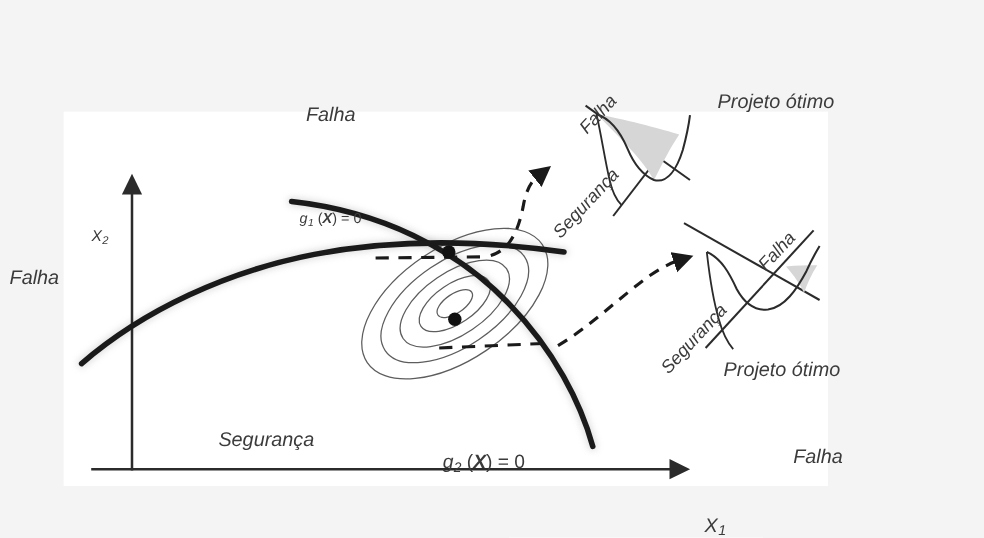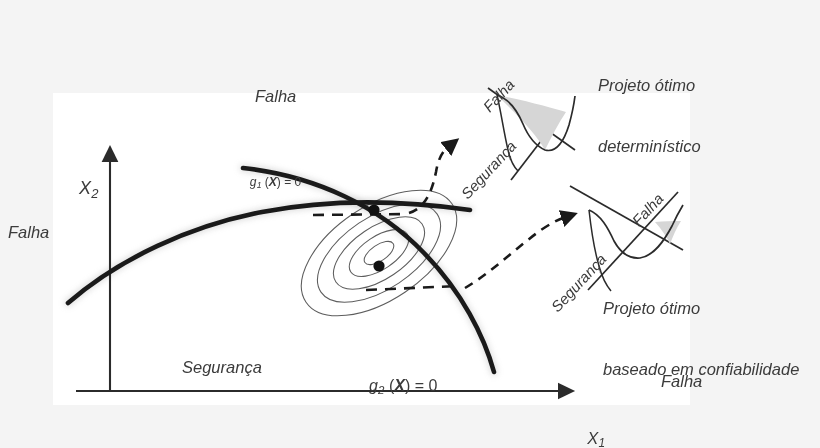--- a/index.html
+++ b/index.html
@@ -20,21 +20,21 @@
     white-space:pre;
     line-height:1.22;
     -webkit-font-smoothing:antialiased;
   }
   #falha-top{left:255px;top:86px;font-size:16.5px;}
   #falha-left{left:8px;top:222px;font-size:16.5px;}
   #falha-bottom-right{left:661px;top:371px;font-size:16.5px;}
   #seguranca-main{left:182px;top:357px;font-size:16.5px;}
   #g1-label{left:243px;top:160px;font-size:12px;}
   #g2-label{left:360px;top:356px;font-size:16px;}
-  #x2-label{left:69px;top:156px;font-size:18px;}
+  #x2-label{left:69px;top:173px;font-size:13px;}
   #x1-label{left:578px;top:408px;font-size:16.5px;}
   #cap-det{left:598px;top:35px;font-size:16.5px;}
   #cap-rbdo{left:603px;top:258px;font-size:16.5px;}
   .sub{font-size:0.72em;vertical-align:-0.28em;padding-left:0.3px;}
   .bx{font-weight:bold;font-style:italic;}
   .eq{font-style:normal;}
   .gitalic{font-style:italic;}
   .rotlabel{
     position:absolute;
     font-family:"Liberation Sans", sans-serif;
@@ -155,19 +155,17 @@
   <span>X</span><span class="sub">1</span>
 </div>
 
 <div class="rotlabel" id="falha-inset1">Falha</div>
 <div class="rotlabel" id="seguranca-inset1">Segurança</div>
 <div class="rotlabel" id="falha-inset2">Falha</div>
 <div class="rotlabel" id="seguranca-inset2">Segurança</div>
 
 <div class="lbl" id="cap-det">
   <div>Projeto ótimo</div>
-  <div>determinístico</div>
 </div>
 
 <div class="lbl" id="cap-rbdo">
   <div>Projeto ótimo</div>
-  <div>baseado em confiabilidade</div>
 </div>
 
 </body></html>

